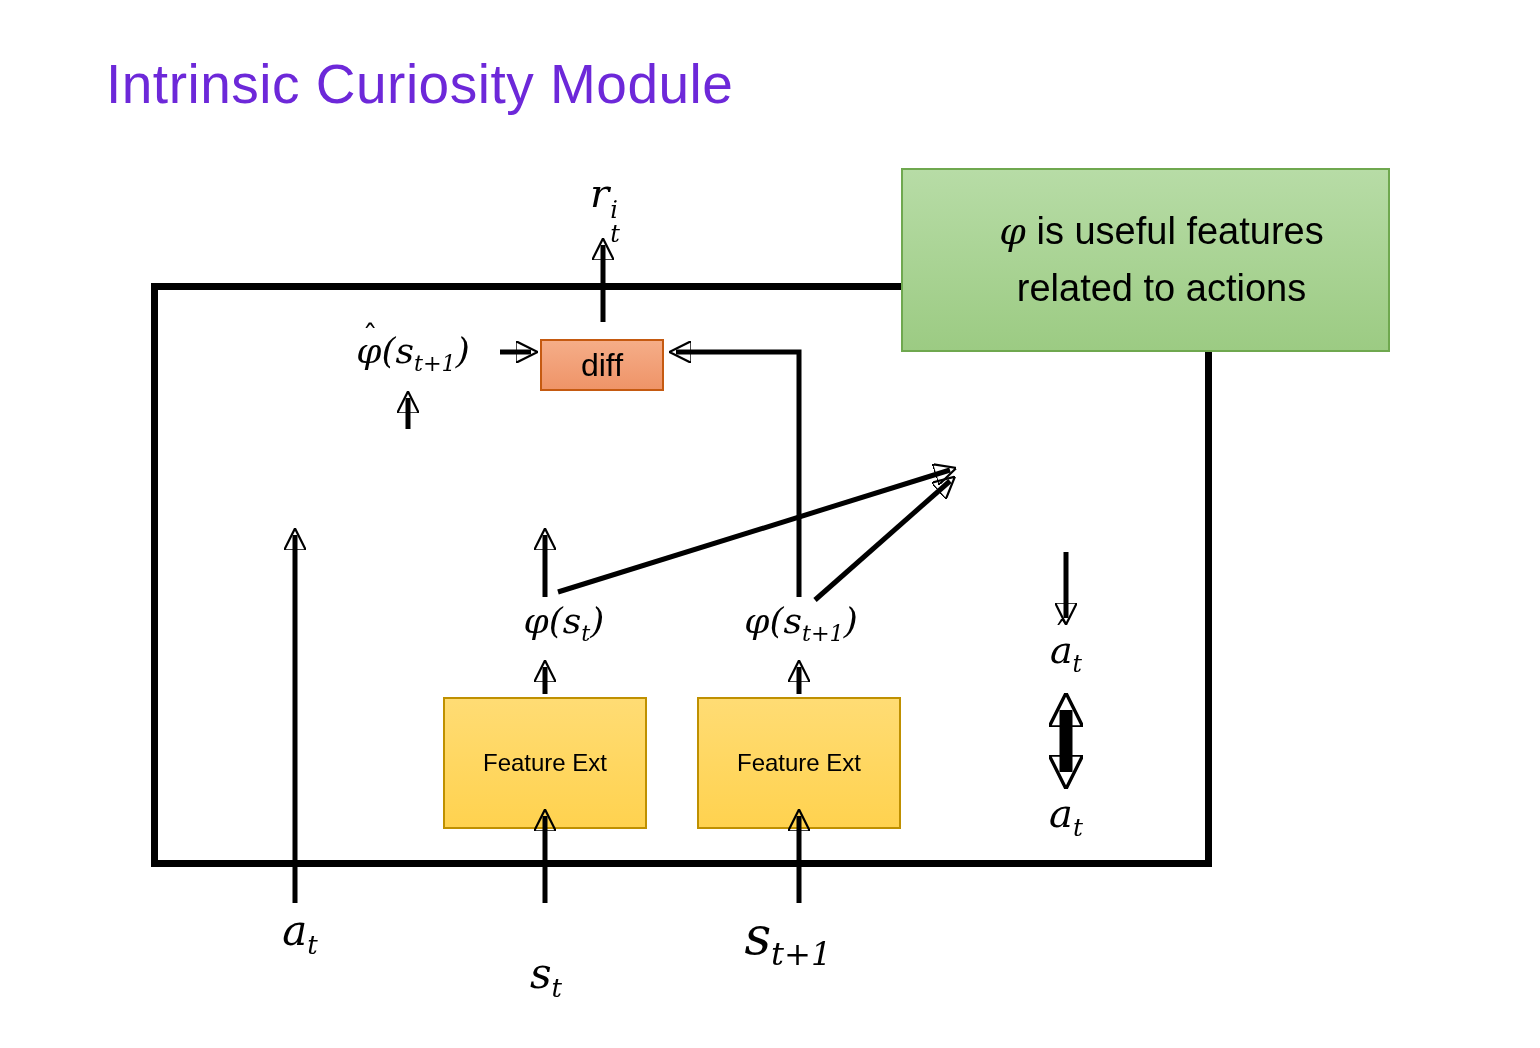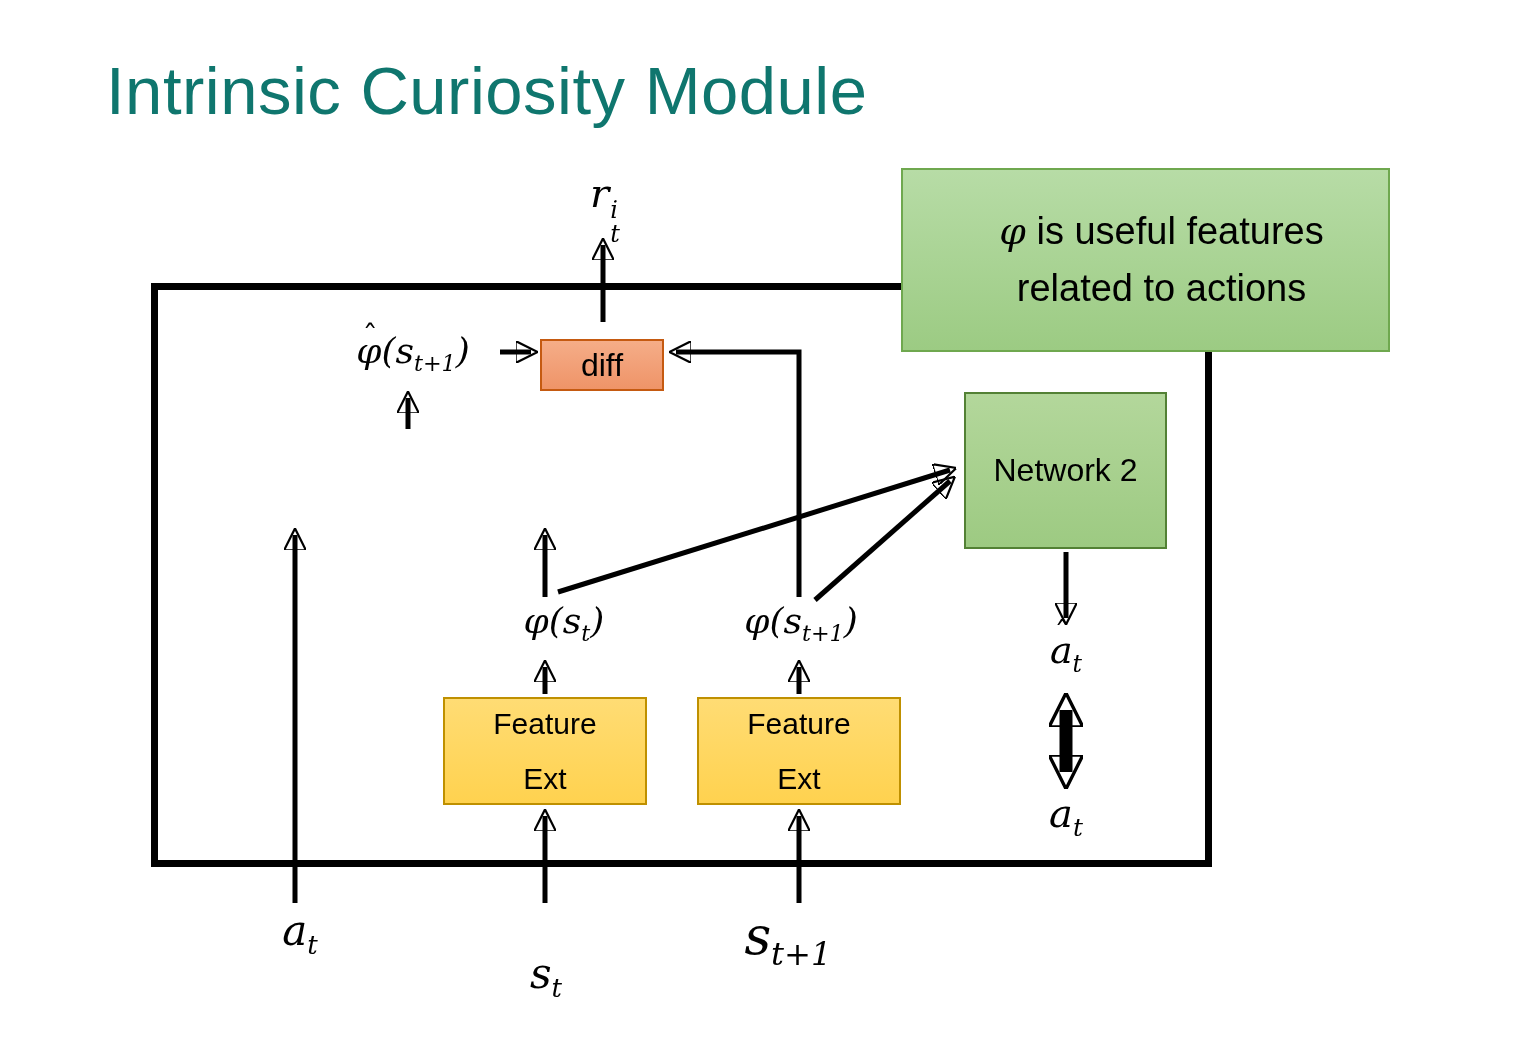--- a/index.html
+++ b/index.html
@@ -6,21 +6,21 @@
   #canvas {
     position:relative; width:1540px; height:1048px;
     background:#ffffff; overflow:hidden;
     font-family:"Liberation Sans", sans-serif;
     color:#000;
   }
   .abs { position:absolute; }
 
   #title {
     left:106px; top:52px; width:1100px;
-    font-size:67px; font-weight:300; color:#0f766e;
+    font-size:55px; font-weight:300; color:#6d28d9;
     letter-spacing:0.5px;
   }
 
   #boundary {
     left:151px; top:283px; width:1047px; height:570px;
     border:7px solid #000; background:transparent;
   }
 
   .box { box-sizing:border-box; display:flex; align-items:center; justify-content:center; text-align:center; }
 
@@ -49,23 +49,23 @@
   }
 
   #network2-box {
     left:964px; top:392px; width:203px; height:157px;
     background:linear-gradient(180deg,#b3d79b,#9dca82);
     border:2px solid #538135; font-size:32px;
   }
   #network2-box .wrap { width:150px; line-height:1.6; }
 
   .feature-box {
-    top:697px; width:204px; height:108px;
+    top:697px; width:204px; height:132px;
     background:linear-gradient(180deg,#ffdc74,#ffd24f);
-    border:2px solid #bf9000; font-size:30px;
+    border:2px solid #bf9000; font-size:24px;
   }
   .feature-box .wrap { width:130px; line-height:1.85; }
   #feature1-box { left:443px; }
   #feature2-box { left:697px; }
 
   
   .math {
     font-family:"DejaVu Serif", serif; font-style:italic;
     text-align:center; white-space:nowrap; z-index:4;
   }
@@ -130,23 +130,20 @@
 
   <div id="note-box" class="abs box">
     <div class="note-text">φ is useful features related to actions</div>
   </div>
 
   <div id="diff-box" class="abs box">
     <span>diff</span>
   </div>
 
 
-  <div id="network2-box" class="abs box">
-    <div class="wrap">Network 2</div>
-  </div>
 
   <div id="feature1-box" class="abs box feature-box">
     <div class="wrap">Feature Ext</div>
   </div>
 
   <div id="feature2-box" class="abs box feature-box">
     <div class="wrap">Feature Ext</div>
   </div>
 
   <div id="reward-label" class="abs math">

